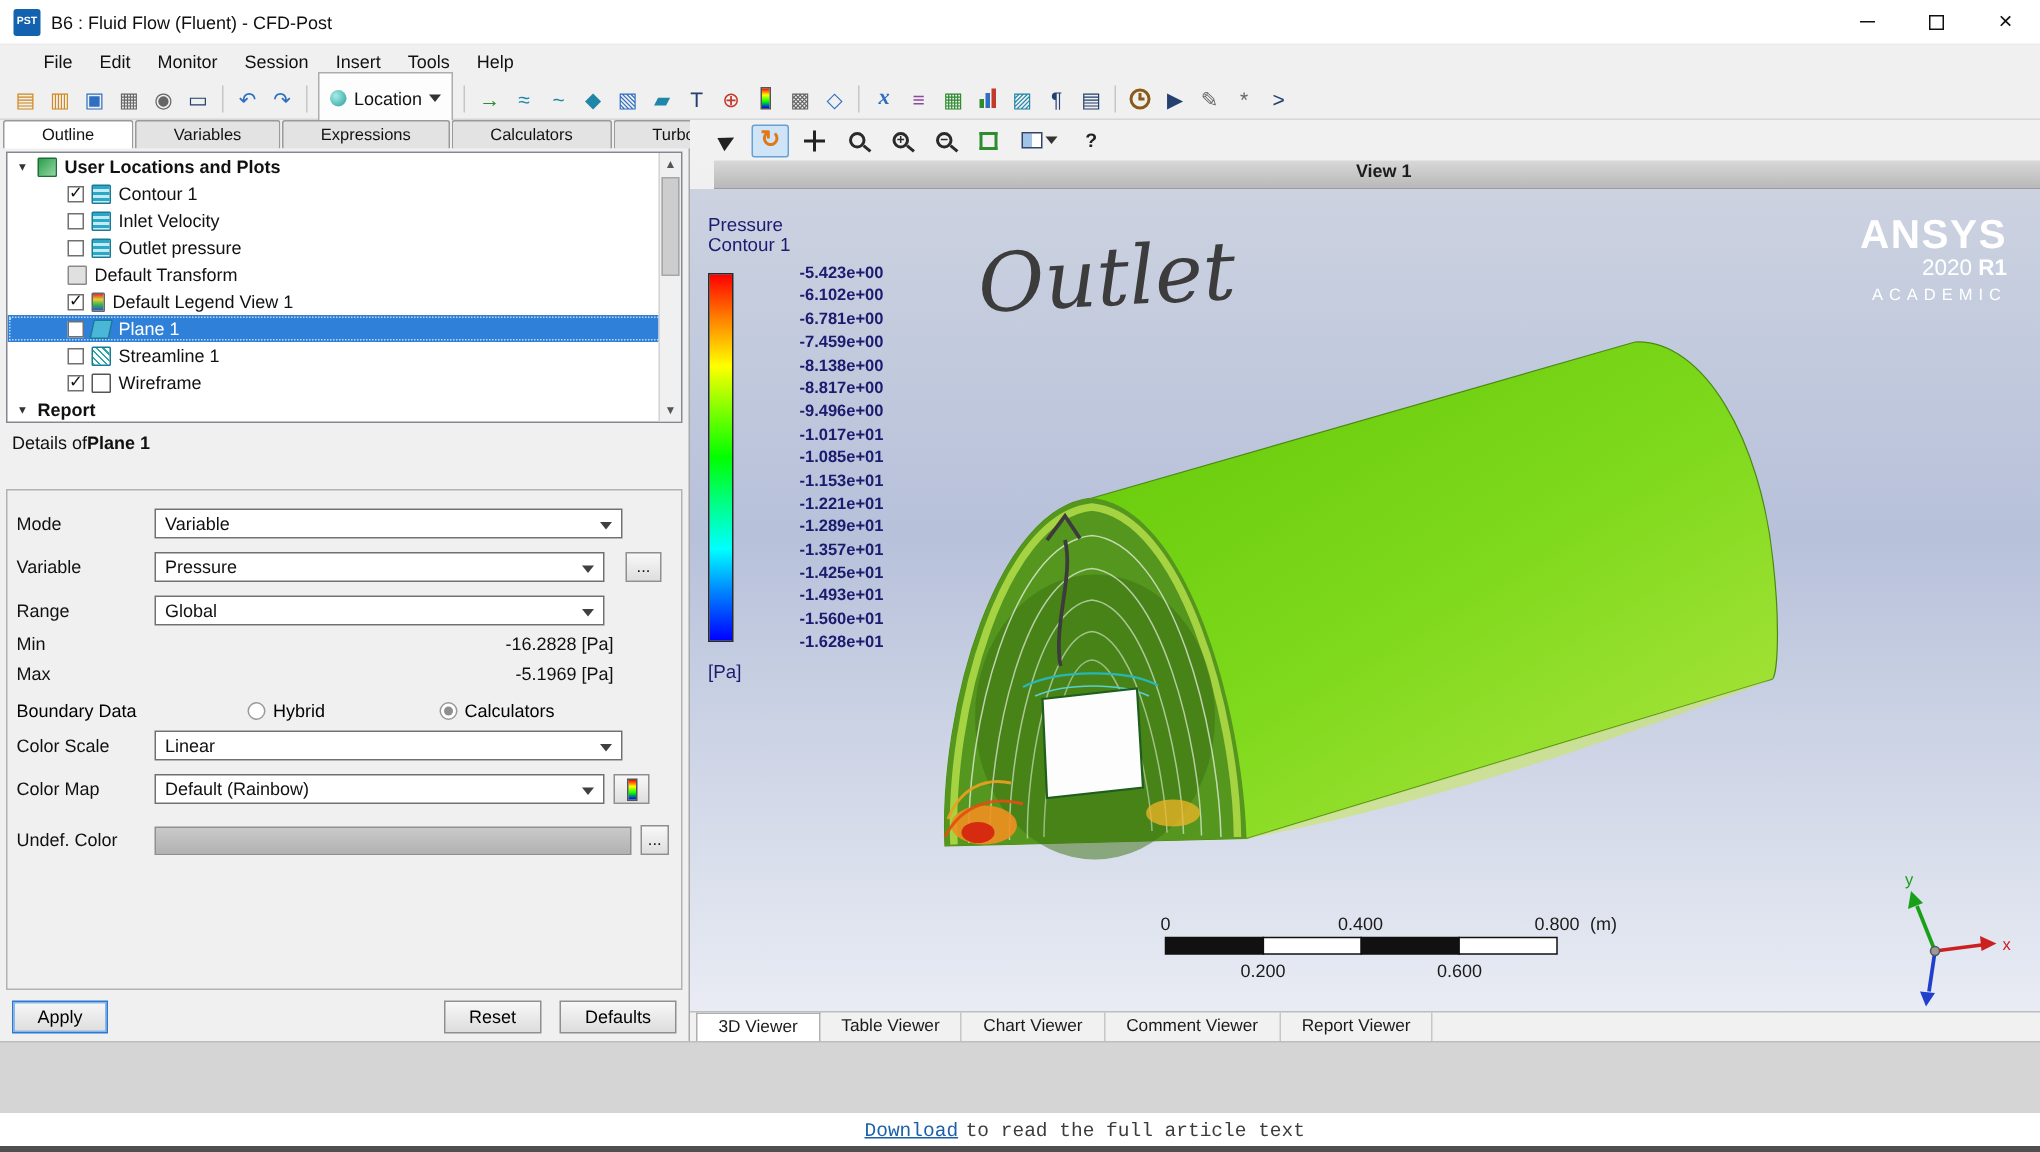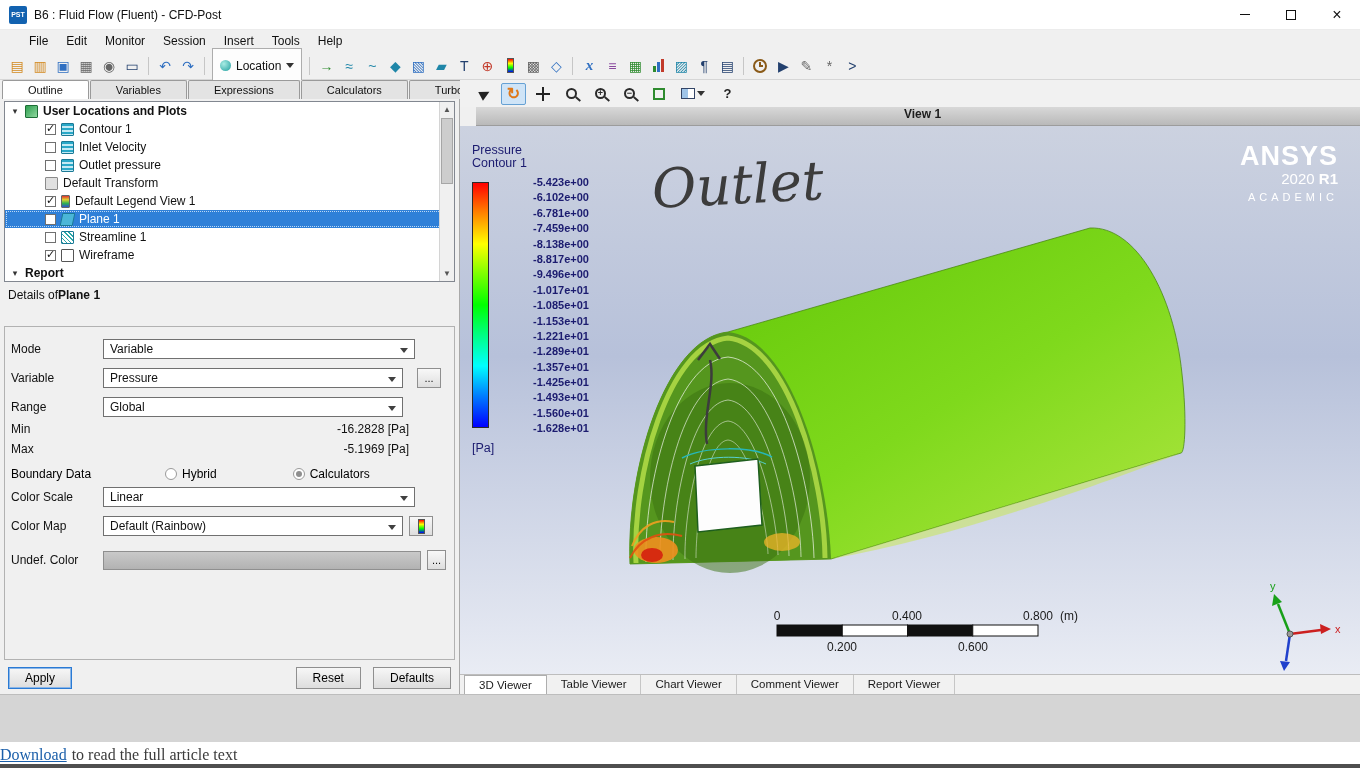--- a/index.html
+++ b/index.html
@@ -135,21 +135,21 @@
 
   
   .vtabs { position:absolute; bottom:0; left:0; right:0; height:20px; background:#f1f1f1; border-top:1px solid #bdbdbd; display:flex; padding-left:4px; }
   .vtab { font-size:11.5px; padding:3px 14px 0 14px; border-right:1px solid #c6c6c6; color:#1a1a1a; }
   .vtab.active { background:#fff; border:1px solid #aeaeae; border-bottom:none; font-weight:normal; }
 
   
   .band-gray { position:absolute; top:694px; left:0; right:0; height:48px; background:#d5d5d5; border-top:1px solid #bdbdbd; }
   .band-white { position:absolute; top:742px; left:0; right:0; height:22px; background:#fff; }
   .band-dark { position:absolute; top:764px; left:0; right:0; height:4px; background:#4f4f4f; }
-  .footer-text { position:absolute; top:746px; left:0; width:870px; text-align:left; font-family:Liberation Serif, serif; font-size:16px; color:#3c3c3c; }
+  .footer-text { position:absolute; top:746px; left:0; width:870px; text-align:right; font-family:Liberation Mono, monospace; font-size:13px; color:#3c3c3c; }
   .footer-text a { color:#1b5faa; text-decoration:underline; margin-right:5px; }
 </style>
 </head>
 <body>
 
 <div id="app">
 
   <div class="titlebar">
     <span class="appicon">PST</span>
     <span class="wtitle">B6 : Fluid Flow (Fluent) - CFD-Post</span>

